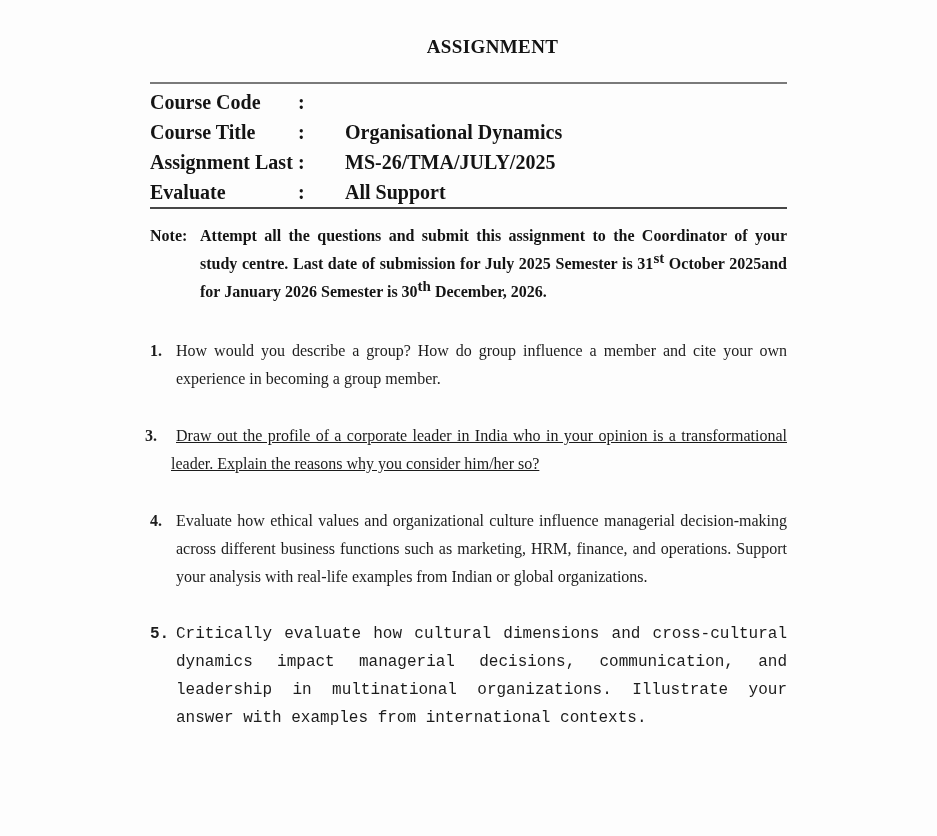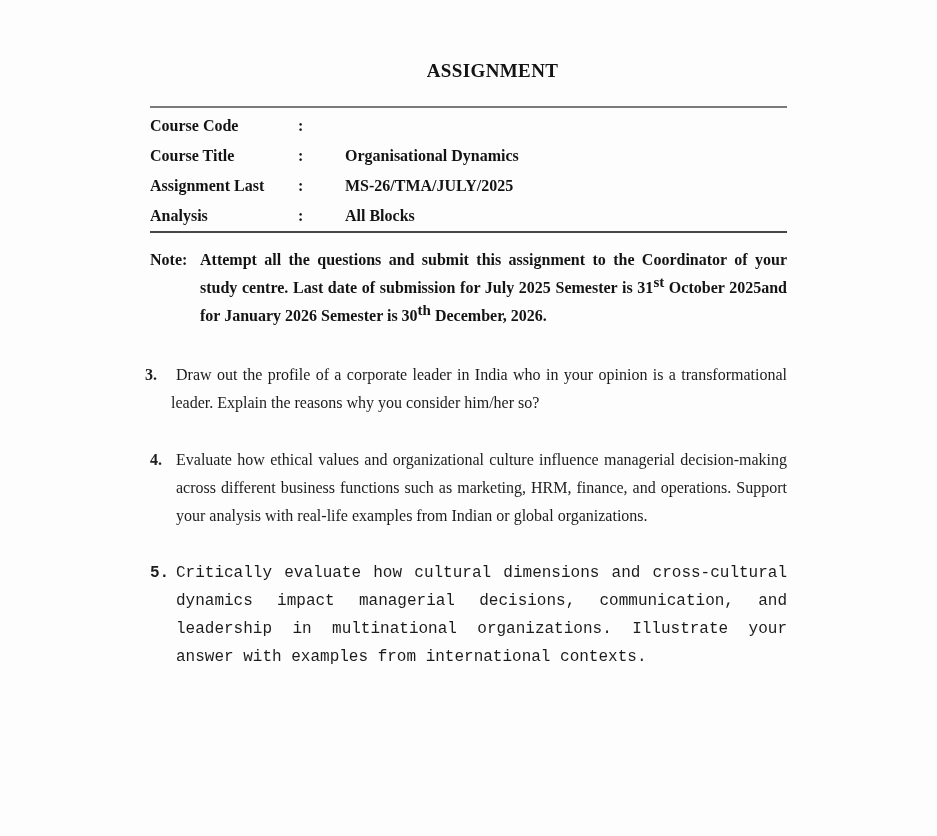--- a/index.html
+++ b/index.html
@@ -16,21 +16,21 @@
   }
   .page {
     position: relative;
     width: 937px;
     height: 836px;
     background: #fdfdfd;
   }
   .content {
     margin: 0 150px;
     width: 637px;
-    padding-top: 60px;
+    padding-top: 36px;
   }
   .doc-title {
     text-align: center;
     position: relative;
     left: 24px;
     font-size: 19px;
     font-weight: bold;
     letter-spacing: 0.4px;
     line-height: 22px;
     color: #141414;
@@ -39,21 +39,21 @@
     margin-top: 24px;
     border-top: 2px solid #7a7a7a;
     border-bottom: 2px solid #474747;
     padding: 3px 0 0 0;
   }
   .course-row {
     display: flex;
     align-items: center;
     height: 30px;
     font-weight: bold;
-    font-size: 16px;
+    font-size: 20px;
     color: #141414;
   }
   .course-row .row-label {
     width: 148px;
     flex: 0 0 148px;
   }
   .course-row .row-sep {
     width: 47px;
     flex: 0 0 47px;
   }
@@ -85,21 +85,21 @@
   .question {
     font-size: 16px;
     line-height: 28px;
     text-align: justify;
     color: #1c1c1c;
     padding-left: 26px;
     text-indent: -26px;
     margin-bottom: 29px;
   }
   .question.q2 { margin-bottom: 35px; }
-  .question.q3 { margin-left: -5px; }
+  .question.q3 { margin-left: -5px; text-decoration: underline; }
   .question .q-num {
     display: inline-block;
     width: 26px;
     font-weight: bold;
     text-indent: 0;
   }
   .question.q3 .q-num { width: 31px; }
   .question:last-child { margin-bottom: 0; font-family: Liberation Mono, monospace; }
 </style>
 </head>
@@ -119,28 +119,29 @@
         <span class="row-label">Course Title</span>
         <span class="row-sep">:</span>
         <span class="row-value">Organisational Dynamics</span>
       </div>
       <div class="course-row">
         <span class="row-label">Assignment Last</span>
         <span class="row-sep">:</span>
         <span class="row-value">MS-26/TMA/JULY/2025</span>
       </div>
       <div class="course-row">
-        <span class="row-label">Analysis</span>
+        <span class="row-label">Evaluate</span>
         <span class="row-sep">:</span>
-        <span class="row-value">All Blocks</span>
+        <span class="row-value">All Support</span>
       </div>
     </div>
 
     <p class="note"><span class="note-label">Note:</span><span>Attempt all the questions and submit this assignment to the Coordinator of your study centre. Last date of submission for July 2025 Semester is 31</span><sup>st</sup><span> October 2025and for January 2026 Semester is 30</span><sup>th</sup><span> December, 2026.</span></p>
 
     <div class="questions">
+      <p class="question q1"><span class="q-num">1.</span><span class="q-text">How would you describe a group? How do group influence a member and cite your own experience in becoming a group member.</span></p>
       <p class="question q3"><span class="q-num">3.</span><span class="q-text">Draw out the profile of a corporate leader in India who in your opinion is a transformational leader. Explain the reasons why you consider him/her so?</span></p>
       <p class="question q4"><span class="q-num">4.</span><span class="q-text">Evaluate how ethical values and organizational culture influence managerial decision-making across different business functions such as marketing, HRM, finance, and operations. Support your analysis with real-life examples from Indian or global organizations.</span></p>
       <p class="question q5"><span class="q-num">5.</span><span class="q-text">Critically evaluate how cultural dimensions and cross-cultural dynamics impact managerial decisions, communication, and leadership in multinational organizations. Illustrate your answer with examples from international contexts.</span></p>
     </div>
 
   </div>
 </div>
 
 </body></html>

